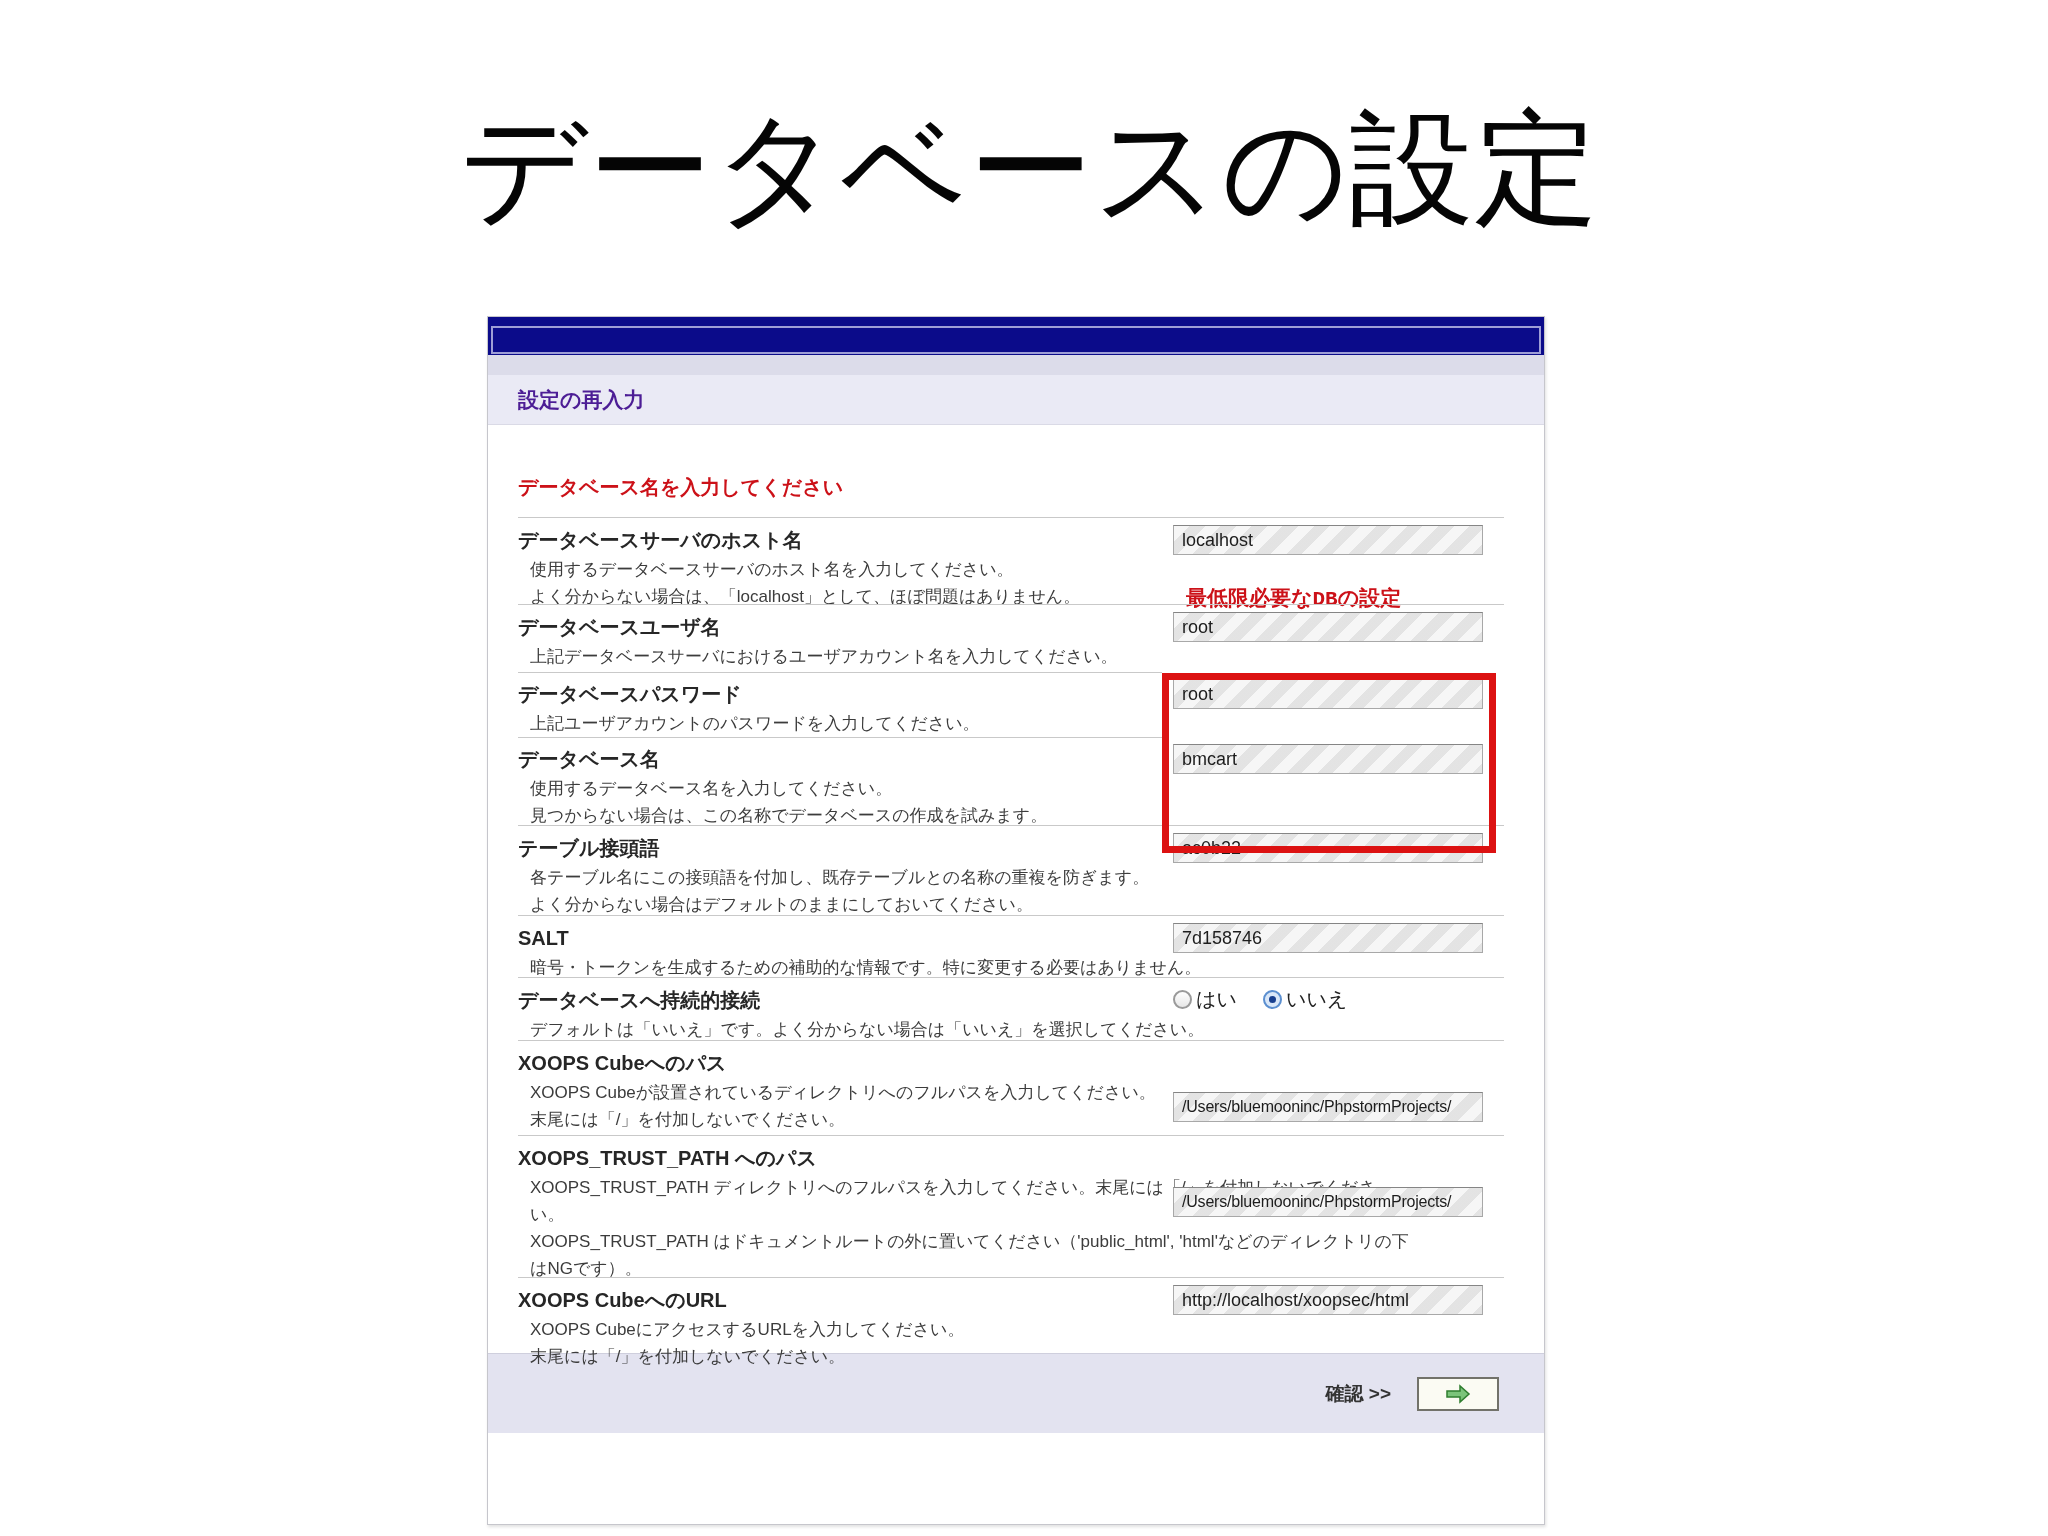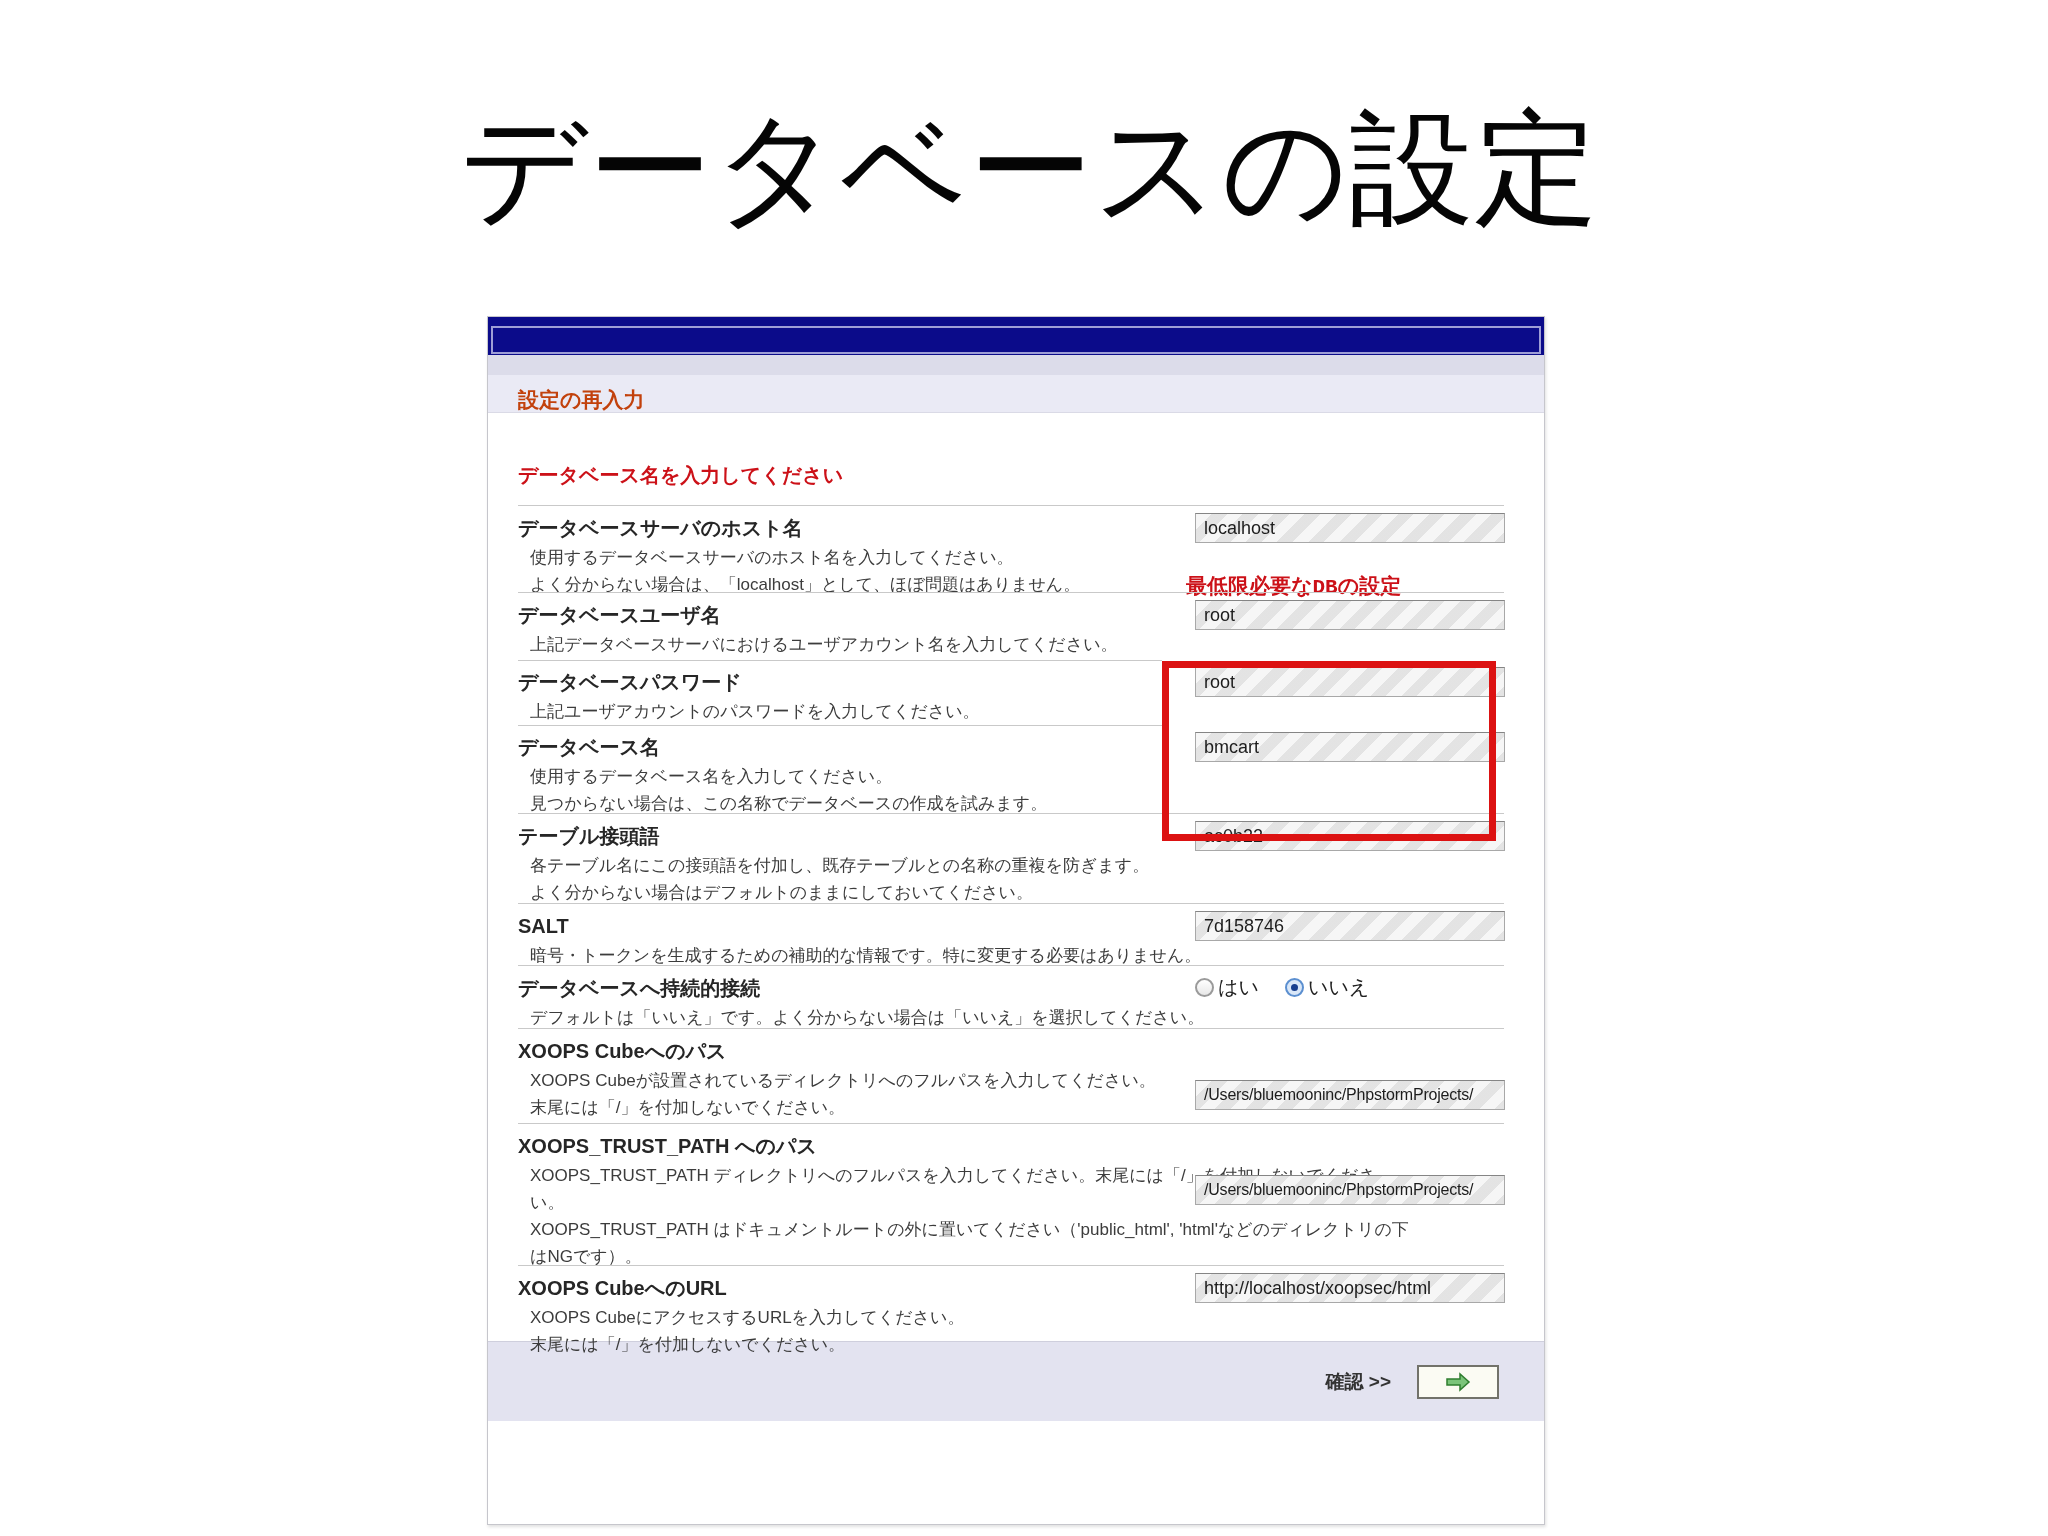--- a/index.html
+++ b/index.html
@@ -21,43 +21,43 @@
     background:#ffffff;box-sizing:border-box;
     border:1px solid #c6c6cc;box-shadow:1px 2px 3px rgba(0,0,0,.12);
   }
   .navbar{position:relative;height:38px;background:#0b0b8a;}
   .navbar-inner{
     position:absolute;left:3px;right:3px;top:9px;bottom:1px;
     border:2px solid #9e9ed6;background:#0b0b8a;
   }
   .strip{height:20px;background:#dcdcea;}
   .titlebar{
-    height:38px;background:#eaeaf5;line-height:50px;padding-left:30px;
-    font-size:21px;font-weight:bold;color:#c2410c;
+    height:50px;background:#eaeaf5;line-height:50px;padding-left:30px;
+    font-size:21px;font-weight:bold;color:#4c1d95;
     border-bottom:1px solid #dadae6;box-sizing:border-box;
   }
   .content{position:relative;padding:4px 40px 0 30px;background:#fff;}
   .alert{
     margin:0;padding-top:44px;height:44px;box-sizing:content-box;
     font-size:20px;font-weight:bold;color:#cc1118;line-height:28px;
   }
   
   .row{position:relative;border-top:1px solid #c9c9c9;box-sizing:border-box;padding-top:9px;}
   .r1{height:73px;}.r2{height:87px;}.r3{height:68px;}.r4{height:65px;}
   .r5{height:88px;}.r6{height:90px;}.r7{height:62px;}.r8{height:63px;}
   .r9{height:95px;}.r10{height:142px;}.r11{height:76px;}
   .row.sep-partial{border-top:none;}
   .row.sep-partial::before{
     content:"";position:absolute;left:0;top:0;width:644px;height:1px;background:#c9c9c9;
   }
   .lbl{font-size:20px;font-weight:bold;color:#262626;line-height:26px;margin-bottom:3px;}
   .desc{font-size:17px;color:#3c3c3c;line-height:27px;margin-left:12px;}
   .desc-wide{max-width:880px;}
   
-  .field{position:absolute;left:677px;top:7px;}
+  .field{position:absolute;left:655px;top:7px;}
   .tinput{
     width:310px;height:30px;box-sizing:border-box;
     border:1px solid #a8a8a8;border-top-color:#858585;
     background:
       repeating-linear-gradient(135deg,rgba(255,255,255,.55) 0 11px,rgba(205,205,205,.28) 11px 22px),
       #ececec;
     font-family:"Liberation Sans","DejaVu Sans",sans-serif;
     font-size:18px;color:#1d1d1d;padding:0 0 0 8px;outline:none;
   }
   .tinput.path{font-size:16px;letter-spacing:-0.2px;margin-top:44px;}

